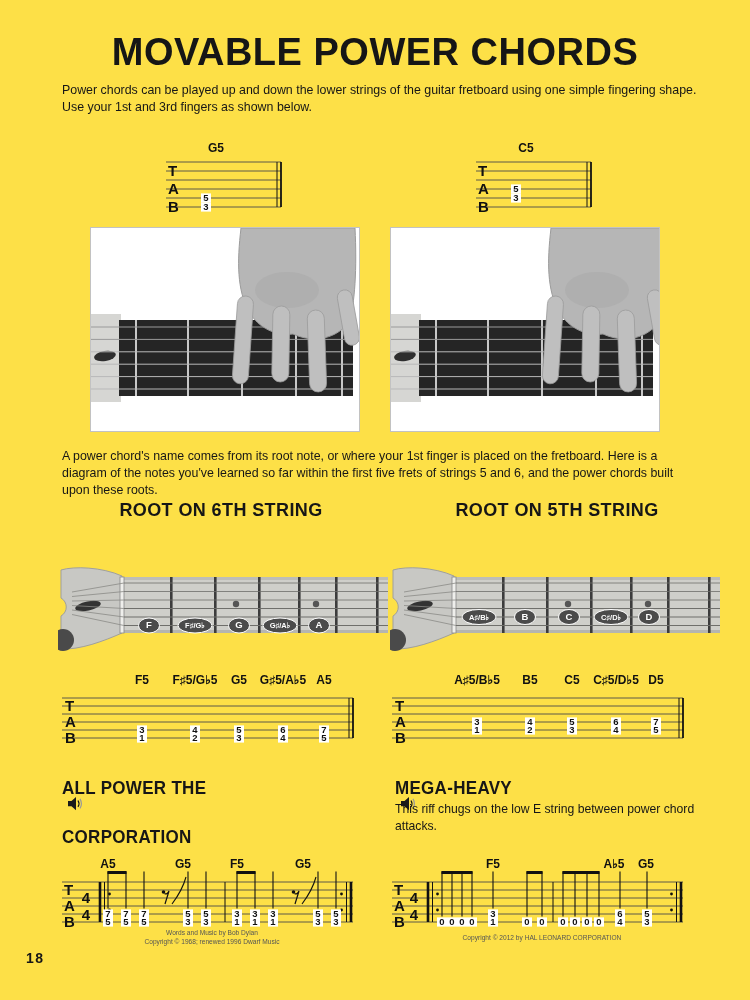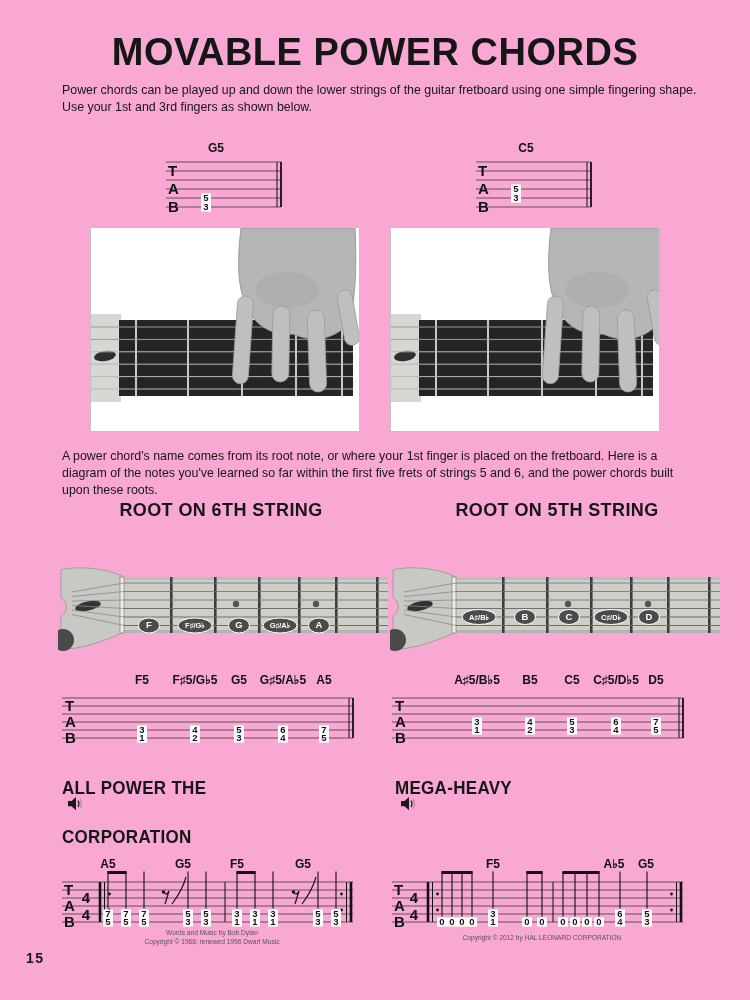--- a/index.html
+++ b/index.html
@@ -1,16 +1,16 @@
 <!DOCTYPE html>
 <html><head>
 <meta charset="utf-8">
 <style>
   html,body{margin:0;padding:0;background:#fff;}
-  .page{position:relative;width:750px;height:1000px;background:#f9a8d4;
+  .page{position:relative;width:750px;height:1000px;background:#fde047;
         font-family:"Liberation Sans",sans-serif;color:#161616;overflow:hidden;}
   .title{position:absolute;left:0;right:0;top:30px;text-align:center;
          font-size:38px;font-weight:bold;letter-spacing:.5px;transform:scaleY(1.04);}
   .para{position:absolute;font-size:12.4px;line-height:17px;}
   #intro{left:62px;top:82px;width:637px;}
   #midtext{left:62px;top:448px;width:642px;}
   .colhead{position:absolute;top:500px;font-size:18px;font-weight:bold;
            text-align:center;letter-spacing:.4px;transform:scaleY(1.05);}
   #head6{left:58px;width:326px;}
   #head5{left:394px;width:326px;}
@@ -295,20 +295,21 @@
     <span>CORPORATION</span>
   </div>
   <div class="songhead" style="left:395px;top:779px">
     <span>MEGA-HEAVY</span><svg class="spk" width="15" height="13" viewBox="0 0 15 13">
         <polygon points="0,4 3.5,4 8,0.2 8,12.8 3.5,9 0,9" fill="#1a1a1a"></polygon>
         <path d="M10,3.5 Q12,6.5 10,9.5" fill="none" stroke="#1a1a1a" stroke-width="1.2"></path>
         <path d="M12,2 Q14.8,6.5 12,11" fill="none" stroke="#9a9a9a" stroke-width="1.2"></path>
       </svg>
   </div>
 
+  <div class="songdesc" style="left:395px;top:801px;width:320px">This riff chugs on the low E string between power chord attacks.</div>
 
   <svg id="svg-watch" class="abs" style="left:62px;top:856px" width="300" height="74">
       <line x1="0" y1="26" x2="291" y2="26" stroke="#4a4a4a" stroke-width="0.9"></line>
       <line x1="0" y1="34" x2="291" y2="34" stroke="#4a4a4a" stroke-width="0.9"></line>
       <line x1="0" y1="42" x2="291" y2="42" stroke="#4a4a4a" stroke-width="0.9"></line>
       <line x1="0" y1="50" x2="291" y2="50" stroke="#4a4a4a" stroke-width="0.9"></line>
       <line x1="0" y1="58" x2="291" y2="58" stroke="#4a4a4a" stroke-width="0.9"></line>
       <line x1="0" y1="66" x2="291" y2="66" stroke="#4a4a4a" stroke-width="0.9"></line>
       <text x="2" y="39" font-size="15" text-anchor="start" font-family="&quot;Liberation Sans&quot;,sans-serif" font-weight="bold" fill="#111">T</text>
       <text x="2" y="55" font-size="15" text-anchor="start" font-family="&quot;Liberation Sans&quot;,sans-serif" font-weight="bold" fill="#111">A</text>
@@ -462,14 +463,14 @@
     </svg>
 
   <div class="credits" style="left:62px;top:929px;width:300px">
     <div>Words and Music by Bob Dylan</div>
     <div>Copyright © 1968; renewed 1996 Dwarf Music</div>
   </div>
   <div class="credits" style="left:392px;top:934px;width:300px">
     <div>Copyright © 2012 by HAL LEONARD CORPORATION</div>
   </div>
 
-  <div class="pagenum">15</div>
+  <div class="pagenum">18</div>
 </div>
 
 </body></html>

